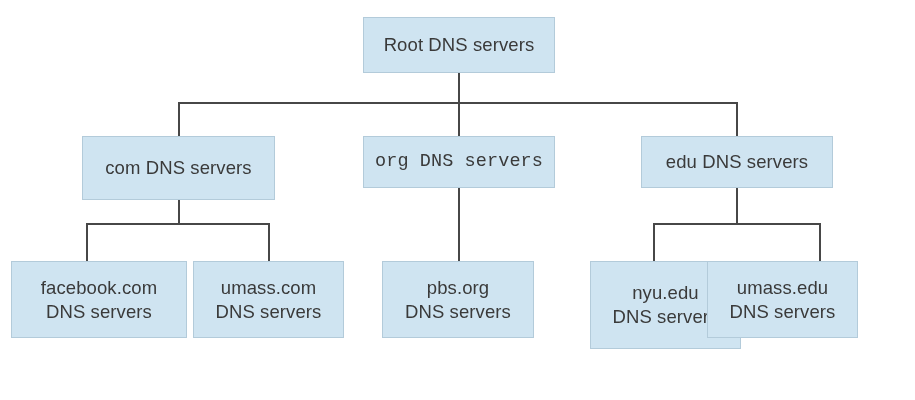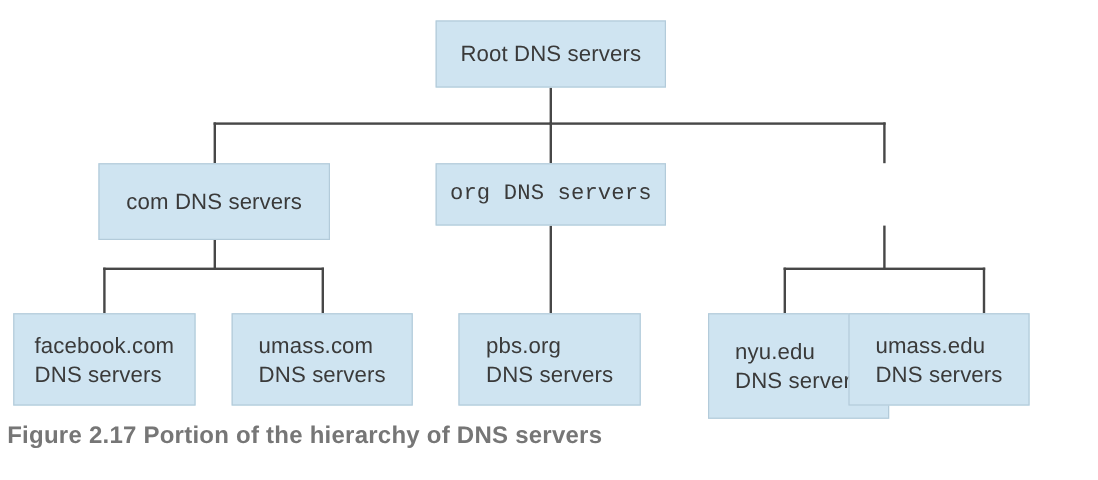--- a/index.html
+++ b/index.html
@@ -16,38 +16,39 @@
     overflow: hidden;
   }
   .node {
     position: absolute;
     background: var(--node-fill, #cfe4f1);
     border: 1px solid var(--node-border, #b3cbda);
     box-sizing: border-box;
     display: flex;
     align-items: center;
     justify-content: center;
+    text-align: center;
     color: var(--text, #3a3a3a);
     font-size: 18.5px;
     line-height: 24px;
     white-space: pre-line;
     letter-spacing: 0.1px;
   }
   .line {
     position: absolute;
     background: var(--line, #474747);
   }
   .line.h { height: 2px; }
   .line.v { width: 2px; }
   
   #n-root     { left: 363px; top: 17px;  width: 192px; height: 56px; }
   #n-com      { left: 82px;  top: 136px; width: 193px; height: 64px; }
   #n-org      { left: 363px; top: 136px; width: 192px; height: 52px; font-family: Liberation Mono, monospace; }
   #n-edu      { left: 641px; top: 136px; width: 192px; height: 52px; }
-  #n-facebook { left: 11px;  top: 261px; width: 152px; height: 77px; }
+  #n-facebook { left: 11px;  top: 261px; width: 176px; height: 77px; }
   #n-amazon   { left: 193px; top: 261px; width: 151px; height: 77px; }
   #n-pbs      { left: 382px; top: 261px; width: 152px; height: 77px; }
   #n-nyu      { left: 590px; top: 261px; width: 151px; height: 88px; }
   #n-umass    { left: 707px; top: 261px; width: 151px; height: 77px; }
   
   #l-root-down { left: 458px; top: 73px;  height: 31px; }
   #l-tld-bus   { left: 178px; top: 102px; width: 560px; }
   #l-com-up    { left: 178px; top: 102px; height: 34px; }
   #l-org-up    { left: 458px; top: 102px; height: 34px; }
   #l-edu-up    { left: 736px; top: 102px; height: 34px; }
@@ -94,27 +95,27 @@
 
   <div class="line v" id="l-edu-down"></div>
   <div class="line h" id="l-edu-bus"></div>
   <div class="line v" id="l-nyu-up"></div>
   <div class="line v" id="l-umass-up"></div>
 
   <div class="node" id="n-root">Root DNS servers</div>
 
   <div class="node" id="n-com">com DNS servers</div>
   <div class="node" id="n-org">org DNS servers</div>
+  <div class="node" id="n-edu">edu DNS servers</div>
 
   <div class="node" id="n-facebook">facebook.com
 DNS servers</div>
   <div class="node" id="n-amazon">umass.com
 DNS servers</div>
   <div class="node" id="n-pbs">pbs.org
 DNS servers</div>
   <div class="node" id="n-nyu">nyu.edu
 DNS servers</div>
   <div class="node" id="n-umass">umass.edu
 DNS servers</div>
 
-  <div class="caption">Figure 2.17 Portion of the hierarchy of DNS servers</div>
 
 </div>
 
 </body></html>

